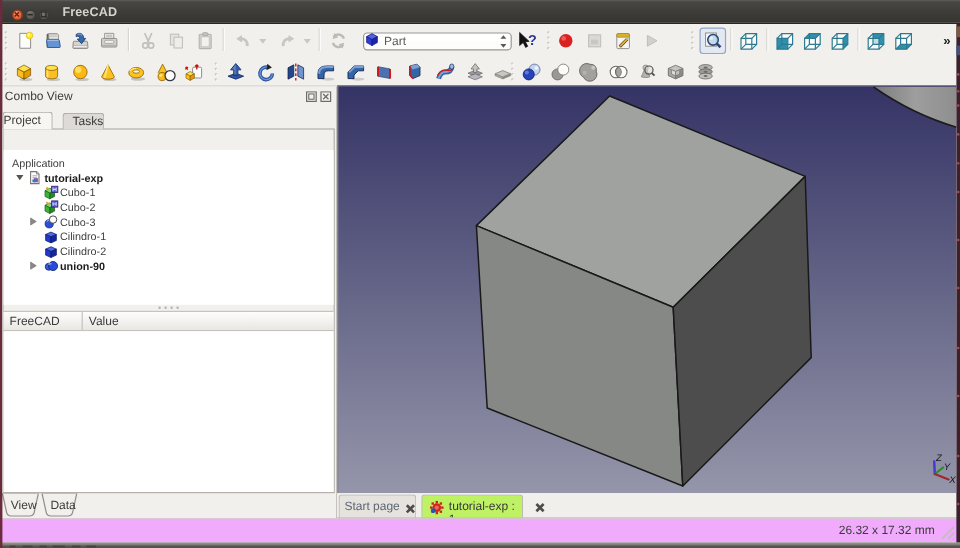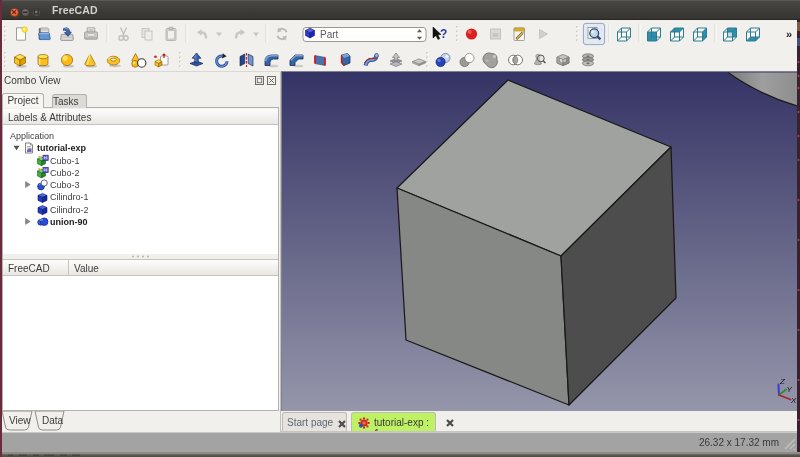--- a/index.html
+++ b/index.html
@@ -13,21 +13,21 @@
 .wbtn{position:absolute;top:7.5px;width:9px;height:9px;border-radius:50%;box-sizing:border-box}
 #btnclose{left:9.5px;background:radial-gradient(circle at 35% 30%,#f6a277,#e4582b 72%);border:1px solid #9e3c1e}
 #btnmin{left:20.5px;background:radial-gradient(circle at 35% 30%,#7d7970,#56534d 75%);border:1px solid #3b3935}
 #btnmax{left:31.8px;background:radial-gradient(circle at 35% 30%,#7d7970,#56534d 75%);border:1px solid #3b3935}
 #leftedge{position:absolute;left:0;top:0;width:2px;height:457px;background:#6a2b3c}
 #toolwrap{position:absolute;left:0;top:20px;width:797px;height:52px;background:#f1f0ec}
 #dock{position:absolute;left:0;top:72px;width:281px;height:339px;background:#f1f0ec;font-size:10px;color:#3b3b3b}
 #dockright{position:absolute;left:280px;top:72px;width:1px;height:360px;background:#c5c2be}
 #viewport{position:absolute;left:281px;top:71px;width:516px;height:340px}
 #tabbar{position:absolute;left:281px;top:411px;width:516px;height:21px;background:#f0efeb}
-#statusbar{position:absolute;left:0;top:432px;width:800px;height:20px;background:#a3a3a3;border-top:1px solid #cccac6;box-sizing:border-box}
+#statusbar{position:absolute;left:0;top:432px;width:800px;height:20px;background:#f0abfc;border-top:1px solid #cccac6;box-sizing:border-box}
 #statustext{position:absolute;right:21px;top:4px;font-size:10px;color:#3a3a3a}
 #bottomstrip{position:absolute;left:0;top:452px;width:800px;height:5px;background:linear-gradient(#94928d,#8a8883 30%,#5a5751 60%,#504d48)}
 text{font-family:"Liberation Sans",sans-serif}
 </style>
 </head>
 <body>
 <div id="root">
   <div id="titlebar">
     <div id="btnclose" class="wbtn"></div>
     <div id="btnmin" class="wbtn"></div>
@@ -377,26 +377,23 @@
       </svg>
   </div>
   <div id="dock">
       <div class="abs" style="left:4px;top:3px;font-size:10px;color:#3c3c3c">Combo View</div>
       <svg class="abs" style="left:255px;top:4px" width="22" height="10" viewBox="0 0 22 10">
         <rect x="0.5" y="0.5" width="8" height="8" fill="none" stroke="#6e6c67" stroke-width="1"></rect>
         <rect x="2.3" y="2.3" width="4.4" height="4.4" fill="none" stroke="#6e6c67" stroke-width="0.9"></rect>
         <rect x="12.5" y="0.5" width="8" height="8" fill="none" stroke="#6e6c67" stroke-width="1"></rect>
         <path d="M14.3,2.3 L18.7,6.7 M18.7,2.3 L14.3,6.7" stroke="#6e6c67" stroke-width="1"></path>
       </svg>
-      <div class="abs" style="left:2px;top:21px;width:42px;height:15px;background:#f7f6f3;border:1px solid #b4b1ad;border-bottom:none;border-radius:3px 3px 0 0;box-sizing:border-box;text-align:center;line-height:14px;font-size:10px;color:#3b3b3b;z-index:3">Project</div>
-      <div class="abs" style="left:52px;top:22px;width:35px;height:14px;background:#dedbd7;border:1px solid #b4b1ad;border-bottom:none;border-radius:3px 3px 0 0;box-sizing:border-box;text-align:left;line-height:13px;font-size:10px;color:#3b3b3b;z-index:2">Tasks</div>
+      <div class="abs" style="left:2px;top:21px;width:42px;height:15px;background:#f7f6f3;border:1px solid #b4b1ad;border-bottom:none;border-radius:3px 3px 0 0;box-sizing:border-box;line-height:14px;font-size:10px;color:#3b3b3b;z-index:3">Project</div>
+      <div class="abs" style="left:52px;top:22px;width:35px;height:14px;background:#dedbd7;border:1px solid #b4b1ad;border-bottom:none;border-radius:3px 3px 0 0;box-sizing:border-box;text-align:right;line-height:13px;font-size:10px;color:#3b3b3b;z-index:2">Tasks</div>
       <div class="abs" style="left:2px;top:35px;width:277px;height:304px;border:1px solid #b4b1ad;background:#f1f0ec;box-sizing:border-box;z-index:1"></div>
-      <div class="abs" style="left:3px;top:37px;width:275px;height:16px;background:linear-gradient(#fdfdfc,#e9e7e3);border-bottom:1px solid #c6c3bf;box-sizing:border-box;z-index:2">
-        <div style="position:absolute;left:5px;top:3px;font-size:10px;color:#3b3b3b">Labels &amp; Attributes</div>
-      </div>
       <div class="abs" style="left:3px;top:53px;width:275px;height:129px;background:#ffffff;z-index:2"></div>
       <svg class="abs" style="left:3px;top:53px;z-index:3" width="275" height="129" viewBox="0 0 275 129">
         <text x="7" y="13.9" font-size="9" font-weight="normal" fill="#3e3e3e">Application</text>
         <polygon points="10.5,20.8 16.5,20.8 13.5,25.2" fill="#55534f"></polygon>
         <g transform="translate(21,17.5)">
           <path d="M1.5,0.5 L6.5,0.5 L8.5,2.5 L8.5,10.5 L1.5,10.5 Z" fill="#fbfbfa" stroke="#77756f" stroke-width="0.9"></path>
           <path d="M6.5,0.5 L6.5,2.5 L8.5,2.5" fill="#d5d3cf" stroke="#77756f" stroke-width="0.7"></path>
           <path d="M3,4 L7,4 M3,5.6 L7,5.6 M3,7.2 L5.5,7.2" stroke="#9b9994" stroke-width="0.7"></path>
           <rect x="4.2" y="6" width="3.4" height="3.4" fill="#7a5ab4"></rect>
           <rect x="3" y="7.4" width="2.4" height="2" fill="#3a7ac0"></rect>

